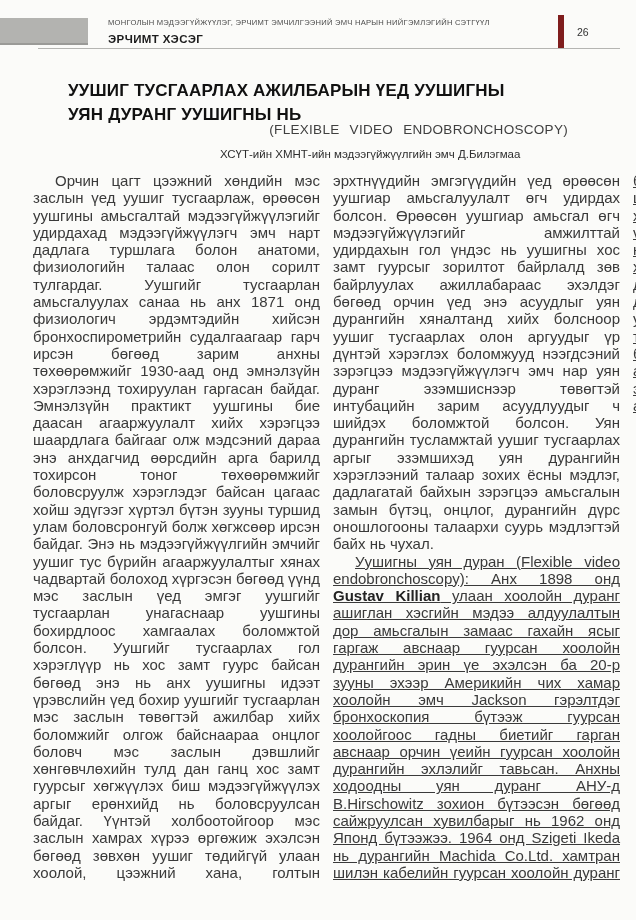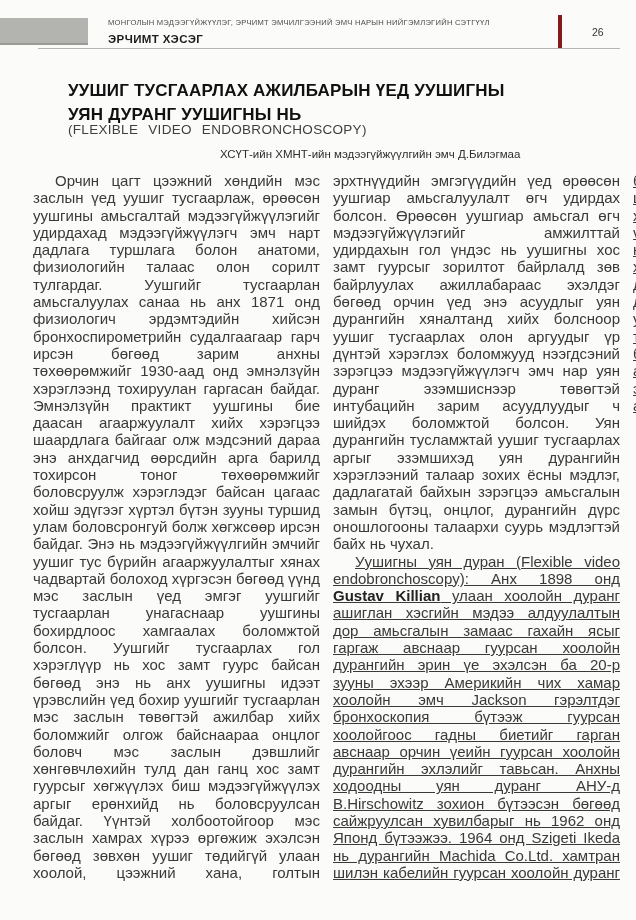--- a/index.html
+++ b/index.html
@@ -22,37 +22,37 @@
   .journal-line{
     font-size:7.6px;letter-spacing:.25px;color:#4a4a4a;
     white-space:nowrap;line-height:12px;
   }
   .section-line{
     font-size:11.5px;font-weight:bold;color:#1d1d1d;
     letter-spacing:.4px;line-height:16px;margin-top:2px;
   }
   .pagenum-wrap{
     position:absolute;left:558px;top:15px;height:33px;
-    border-left:4px solid #7f1d1d;
-    padding-left:30px;display:flex;align-items:center;
+    border-left:6px solid #7f1d1d;
+    padding-left:13px;display:flex;align-items:center;
   }
   .pagenum{font-size:10.5px;color:#333;}
   .hdr-rule{
     position:absolute;left:38px;top:48px;width:582px;height:0;
     border-top:1px solid #b5b5b2;
   }
   
   .title{
     position:absolute;left:68px;top:68px;width:500px;
     text-align:left;font-weight:bold;color:#111;
     font-size:17px;line-height:24px;letter-spacing:.2px;
   }
   .subtitle{
     position:absolute;left:68px;top:122px;width:500px;
-    text-align:left;font-size:13.5px;color:#3f3f3f;
+    text-align:right;font-size:13.5px;color:#3f3f3f;
     word-spacing:6px;letter-spacing:.3px;
   }
   .author{
     position:absolute;left:220px;top:148px;width:400px;
     font-size:11.5px;color:#2e2e2e;
   }
   
   .body-cols{
     position:absolute;left:33px;top:172px;width:587px;height:716px;
     column-count:2;column-gap:13px;column-fill:auto;

